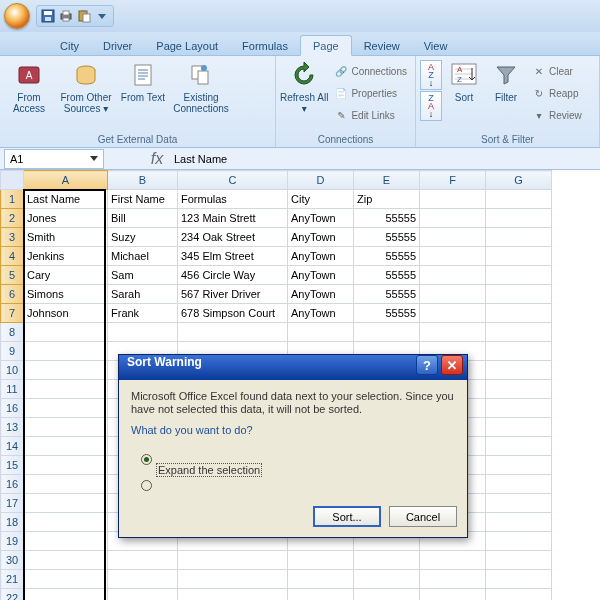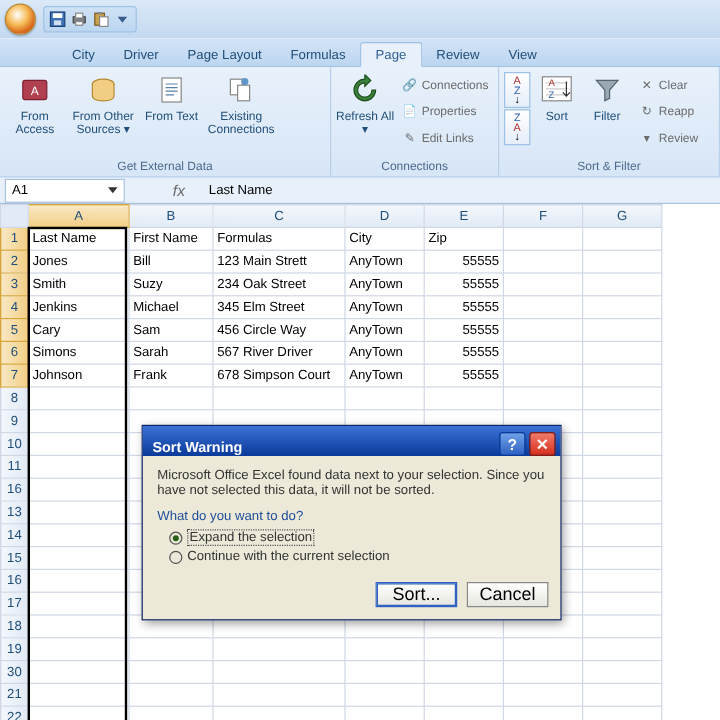--- a/index.html
+++ b/index.html
@@ -28,51 +28,51 @@
 .smallbtn { display:flex; align-items:center; gap:3px; height:20px; padding:0 4px; }
 .smallbtn .si { width:14px; height:14px; display:flex; align-items:center; justify-content:center; }
 .sort-btns { display:flex; flex-direction:column; gap:1px; padding-top:2px; }
 .az-btn { width:22px; height:30px; border:1px solid #9ec1e6; background:linear-gradient(#fff,#e6eef9); font-size:9px; display:flex; flex-direction:column; align-items:center; justify-content:center; line-height:8px; }
 
 
 .fbar { height:22px; background:#e8f1fb; border-bottom:1px solid #a7c1de; display:flex; align-items:center; }
 .namebox { width:100px; height:20px; border:1px solid #a7c1de; background:#fff; display:flex; align-items:center; padding:0 5px; margin-left:4px;gap:12px; }
 .namebox span { flex:1; font-size:11px; }
 .dd { width:0; height:0; border-left:4px solid transparent; border-right:4px solid transparent; border-top:5px solid #333; }
-.fx { width:26px; text-align:left; font-style:italic; color:#6b6b6b; font-size:13px; }
+.fx { width:26px; text-align:center; font-style:italic; color:#6b6b6b; font-size:16px; }
 .formula { flex:1; padding:0 4px; font-size:11px; }
 
 
 .grid-wrap { position:relative; }
 table.sheet { border-collapse:collapse; table-layout:fixed; }
 table.sheet th, table.sheet td { border:1px solid #d0d7e5; font-size:11px; height:19px; padding:0 3px; text-align:left; vertical-align:middle; overflow:hidden; white-space:nowrap; }
 table.sheet th { background:linear-gradient(#f3f7fc,#e1eaf6); color:#1f4e79; font-weight:normal; text-align:center; }
 table.sheet th.rowh { width:22px; background:linear-gradient(90deg,#f3f7fc,#e1eaf6); text-align:center; }
 table.sheet th.corner { background:#e1eaf6; }
 .col-sel { background:linear-gradient(#f9e8c3,#f2ce84) !important; border-color:#d6a538 !important; }
 .row-sel th.rowh { background:linear-gradient(90deg,#f9e8c3,#f2ce84) !important; border-color:#d6a538 !important; }
 td.selcol { background:#fff; }
 .sel-outline { position:absolute; border:2px solid #000; pointer-events:none; }
 
 
 .dialog { position:absolute; left:118px; top:354px; width:350px; background:#ece9d8; border:1px solid #0a246a; box-shadow:2px 3px 8px rgba(0,0,0,.4); font-size:11px; }
-.dlg-title { height:25px; background:linear-gradient(#3b71d6,#0a3a9a); display:flex; align-items:flex-end; padding:16px 4px 0 8px; }
+.dlg-title { height:25px; background:linear-gradient(#3b71d6,#0a3a9a); display:flex; align-items:flex-start; padding:0 4px 0 8px; }
 .dlg-title-text { flex:1; color:#fff; font-weight:bold; font-size:12px; }
 .dlg-tbtn { width:22px; height:20px; margin-left:3px; border-radius:3px; display:flex; align-items:center; justify-content:center; font-weight:bold; }
 .dlg-help { background:linear-gradient(#6fa2e8,#2f62c2); border:1px solid #0a3a9a; color:#fff; font-size:13px; }
 .dlg-close { background:linear-gradient(#f27b6b,#d72f1d); border:1px solid #8a1a0e; color:#fff; font-size:13px; }
 .dlg-body { padding:10px 12px 8px; color:#333; }
 .dlg-msg { margin-bottom:8px; line-height:13px; }
 .dlg-q { color:#1f4e9b; margin-bottom:5px; }
 .radio-row { display:flex; align-items:center; gap:4px; margin:3px 0 3px 10px; }
-.radio-row.focus span { border:1px dotted #555; padding:0 1px; }
+.radio-row.focus span { border:1px dotted #555; padding:0 1px;margin-top:22px; }
 .radio { width:11px; height:11px; border:1px solid #555; border-radius:50%; display:flex; align-items:center; justify-content:center; }
 .radio.checked::after { content:""; width:5px; height:5px; border-radius:50%; background:#2a5f1a; }
 .dlg-btns { display:flex; justify-content:flex-end; gap:8px; padding:4px 10px 10px; }
-.dlg-btn { min-width:68px; height:21px; border:1px solid #888; background:linear-gradient(#fff,#e7e7e0); font-size:15px; display:flex; align-items:center; justify-content:center; padding:0 8px; }
+.dlg-btn { min-width:68px; height:21px; border:1px solid #888; background:linear-gradient(#fff,#e7e7e0); font-size:11px; display:flex; align-items:center; justify-content:center; padding:0 8px; }
 .dlg-btn.def { border:1px solid #2f62c2; box-shadow:0 0 0 1px #2f62c2 inset; }
 </style>
 </head>
 <body>
 
 <div class="titlebar">
   <div class="office-btn"></div>
   <div class="qat">
     <div class="qat-icon">
         <svg width="14" height="14">
@@ -502,20 +502,19 @@
   </div>
   <div class="dlg-body">
     <div class="dlg-msg">Microsoft Office Excel found data next to your selection.  Since you have not selected this data, it will not be sorted.</div>
     <div class="dlg-q">What do you want to do?</div>
     <div class="radio-row focus">
         <div class="radio checked"></div>
         <span>Expand the selection</span>
       </div>
     <div class="radio-row">
         <div class="radio"></div>
-        <span>Continue with the current selection</span>
       </div>
   </div>
   <div class="dlg-btns">
     <div class="dlg-btn def">Sort...</div>
     <div class="dlg-btn">Cancel</div>
   </div>
 </div>
 
 </body></html>

